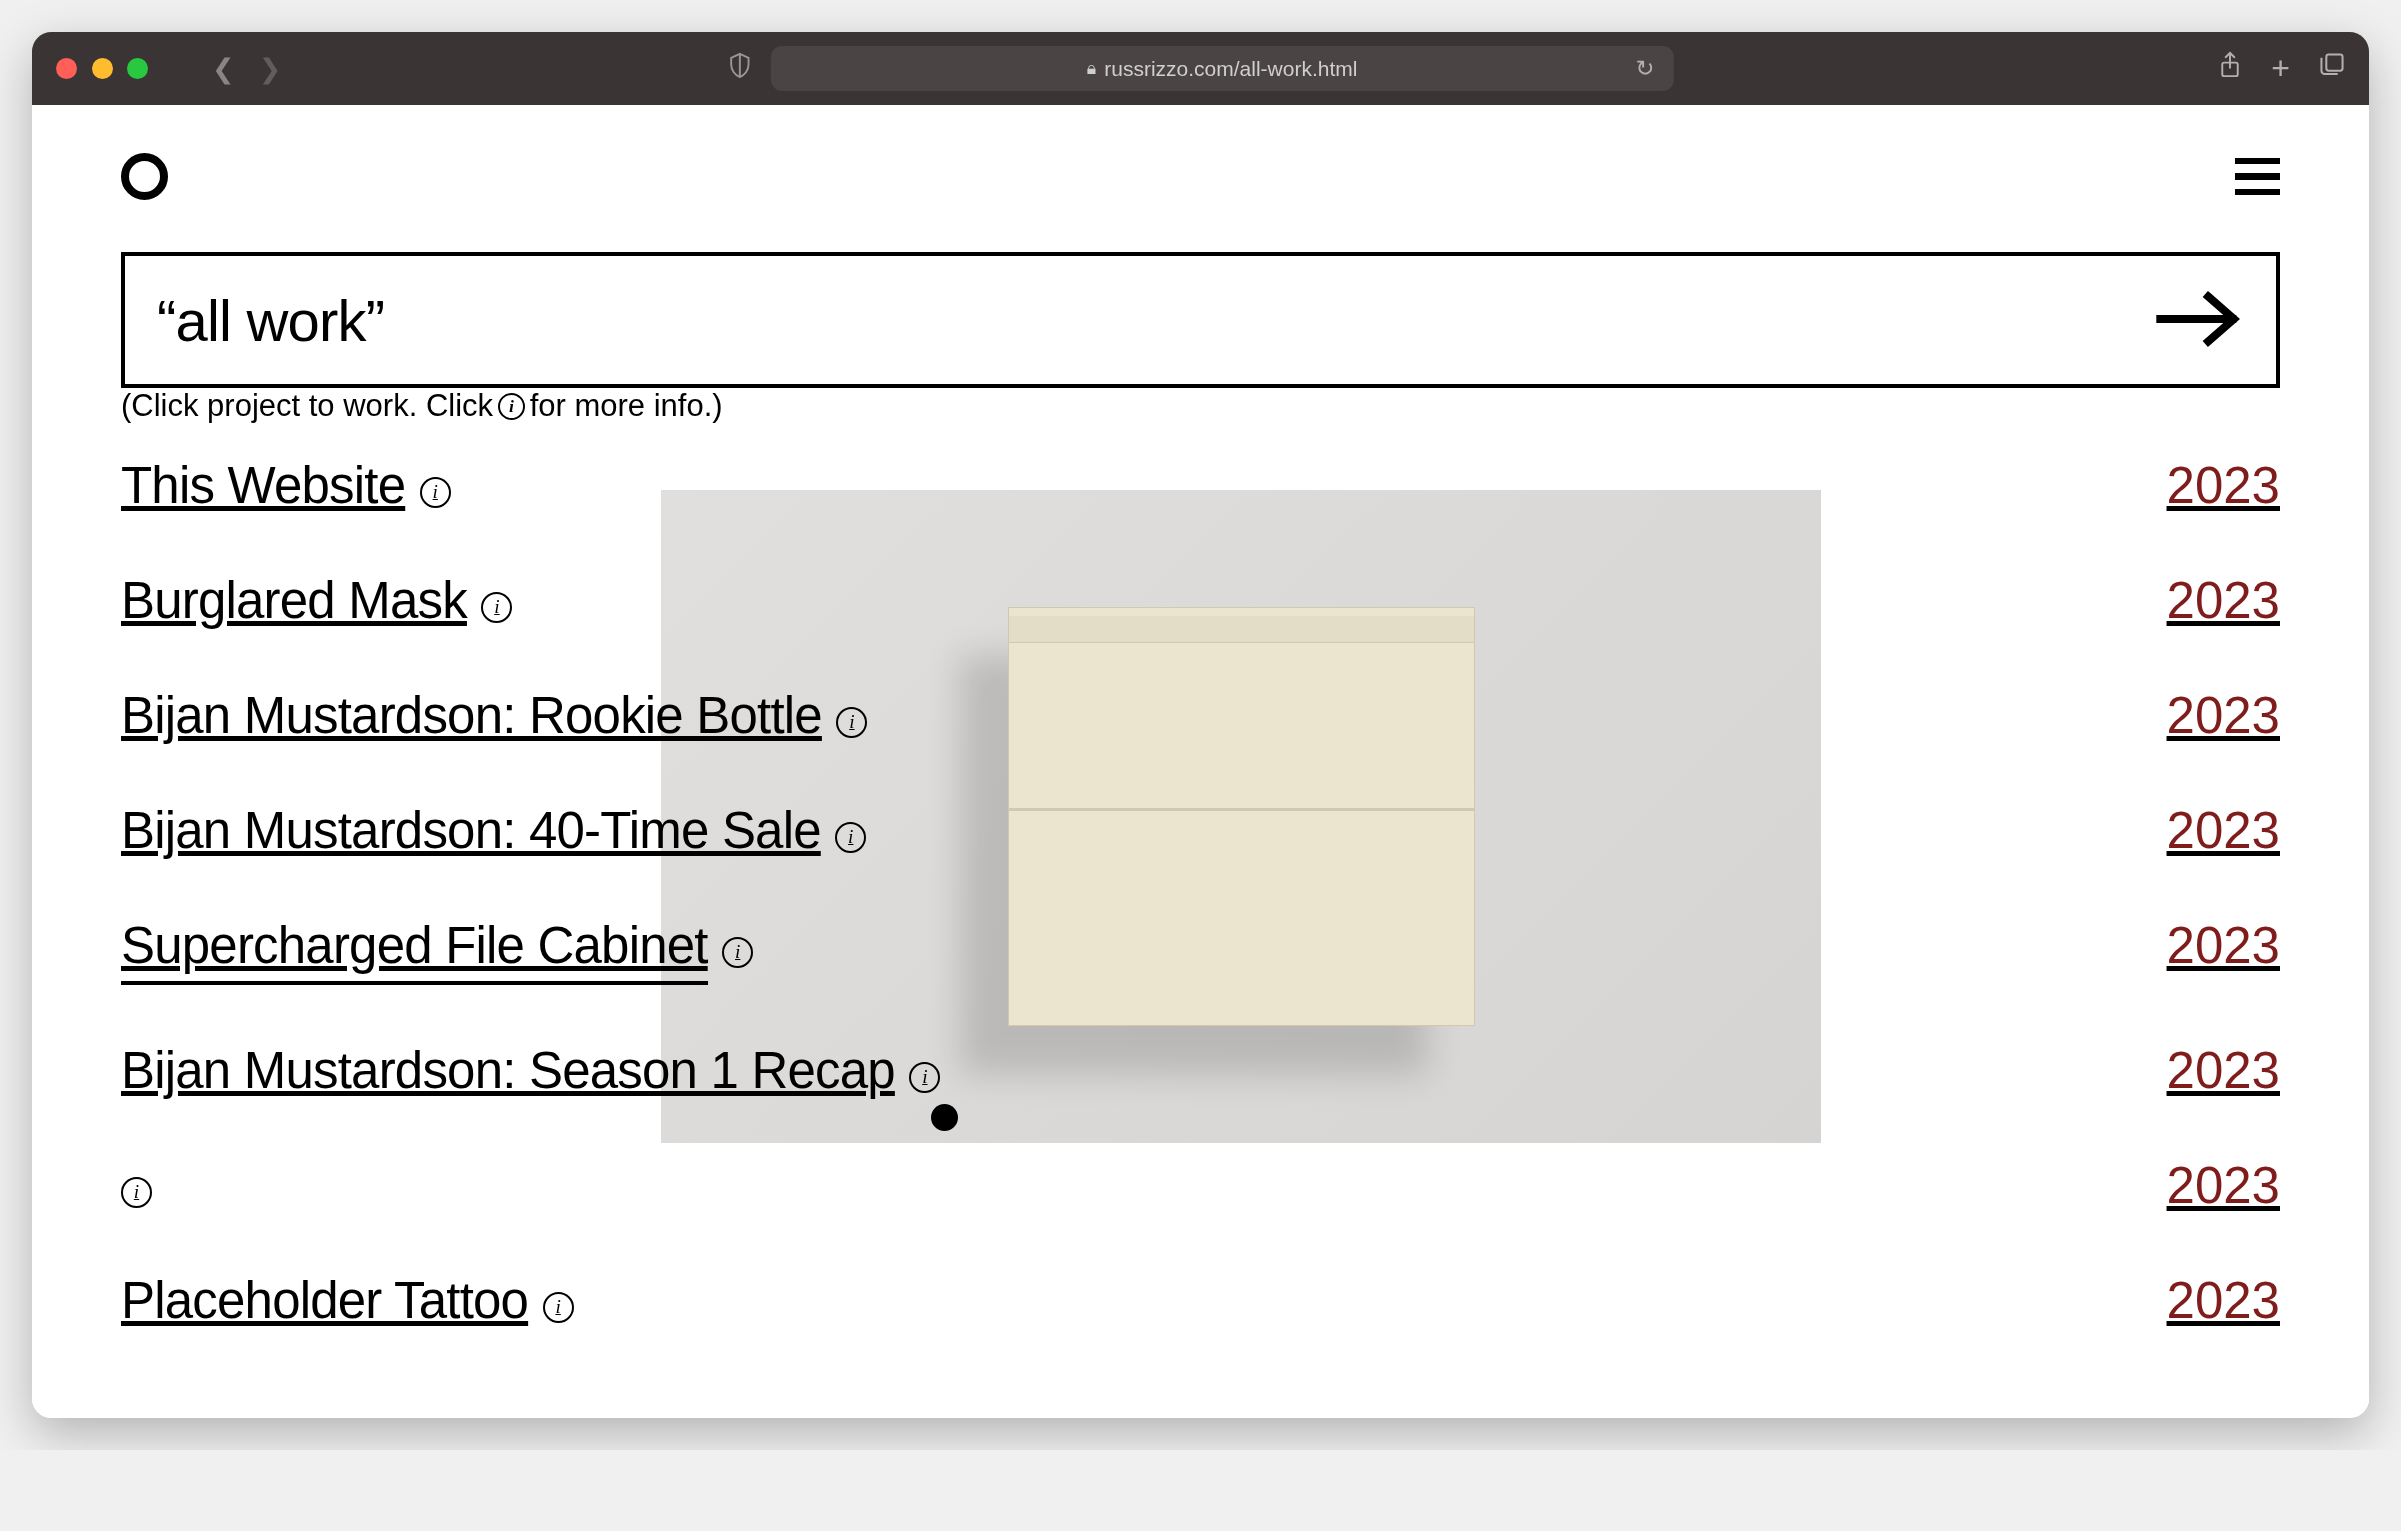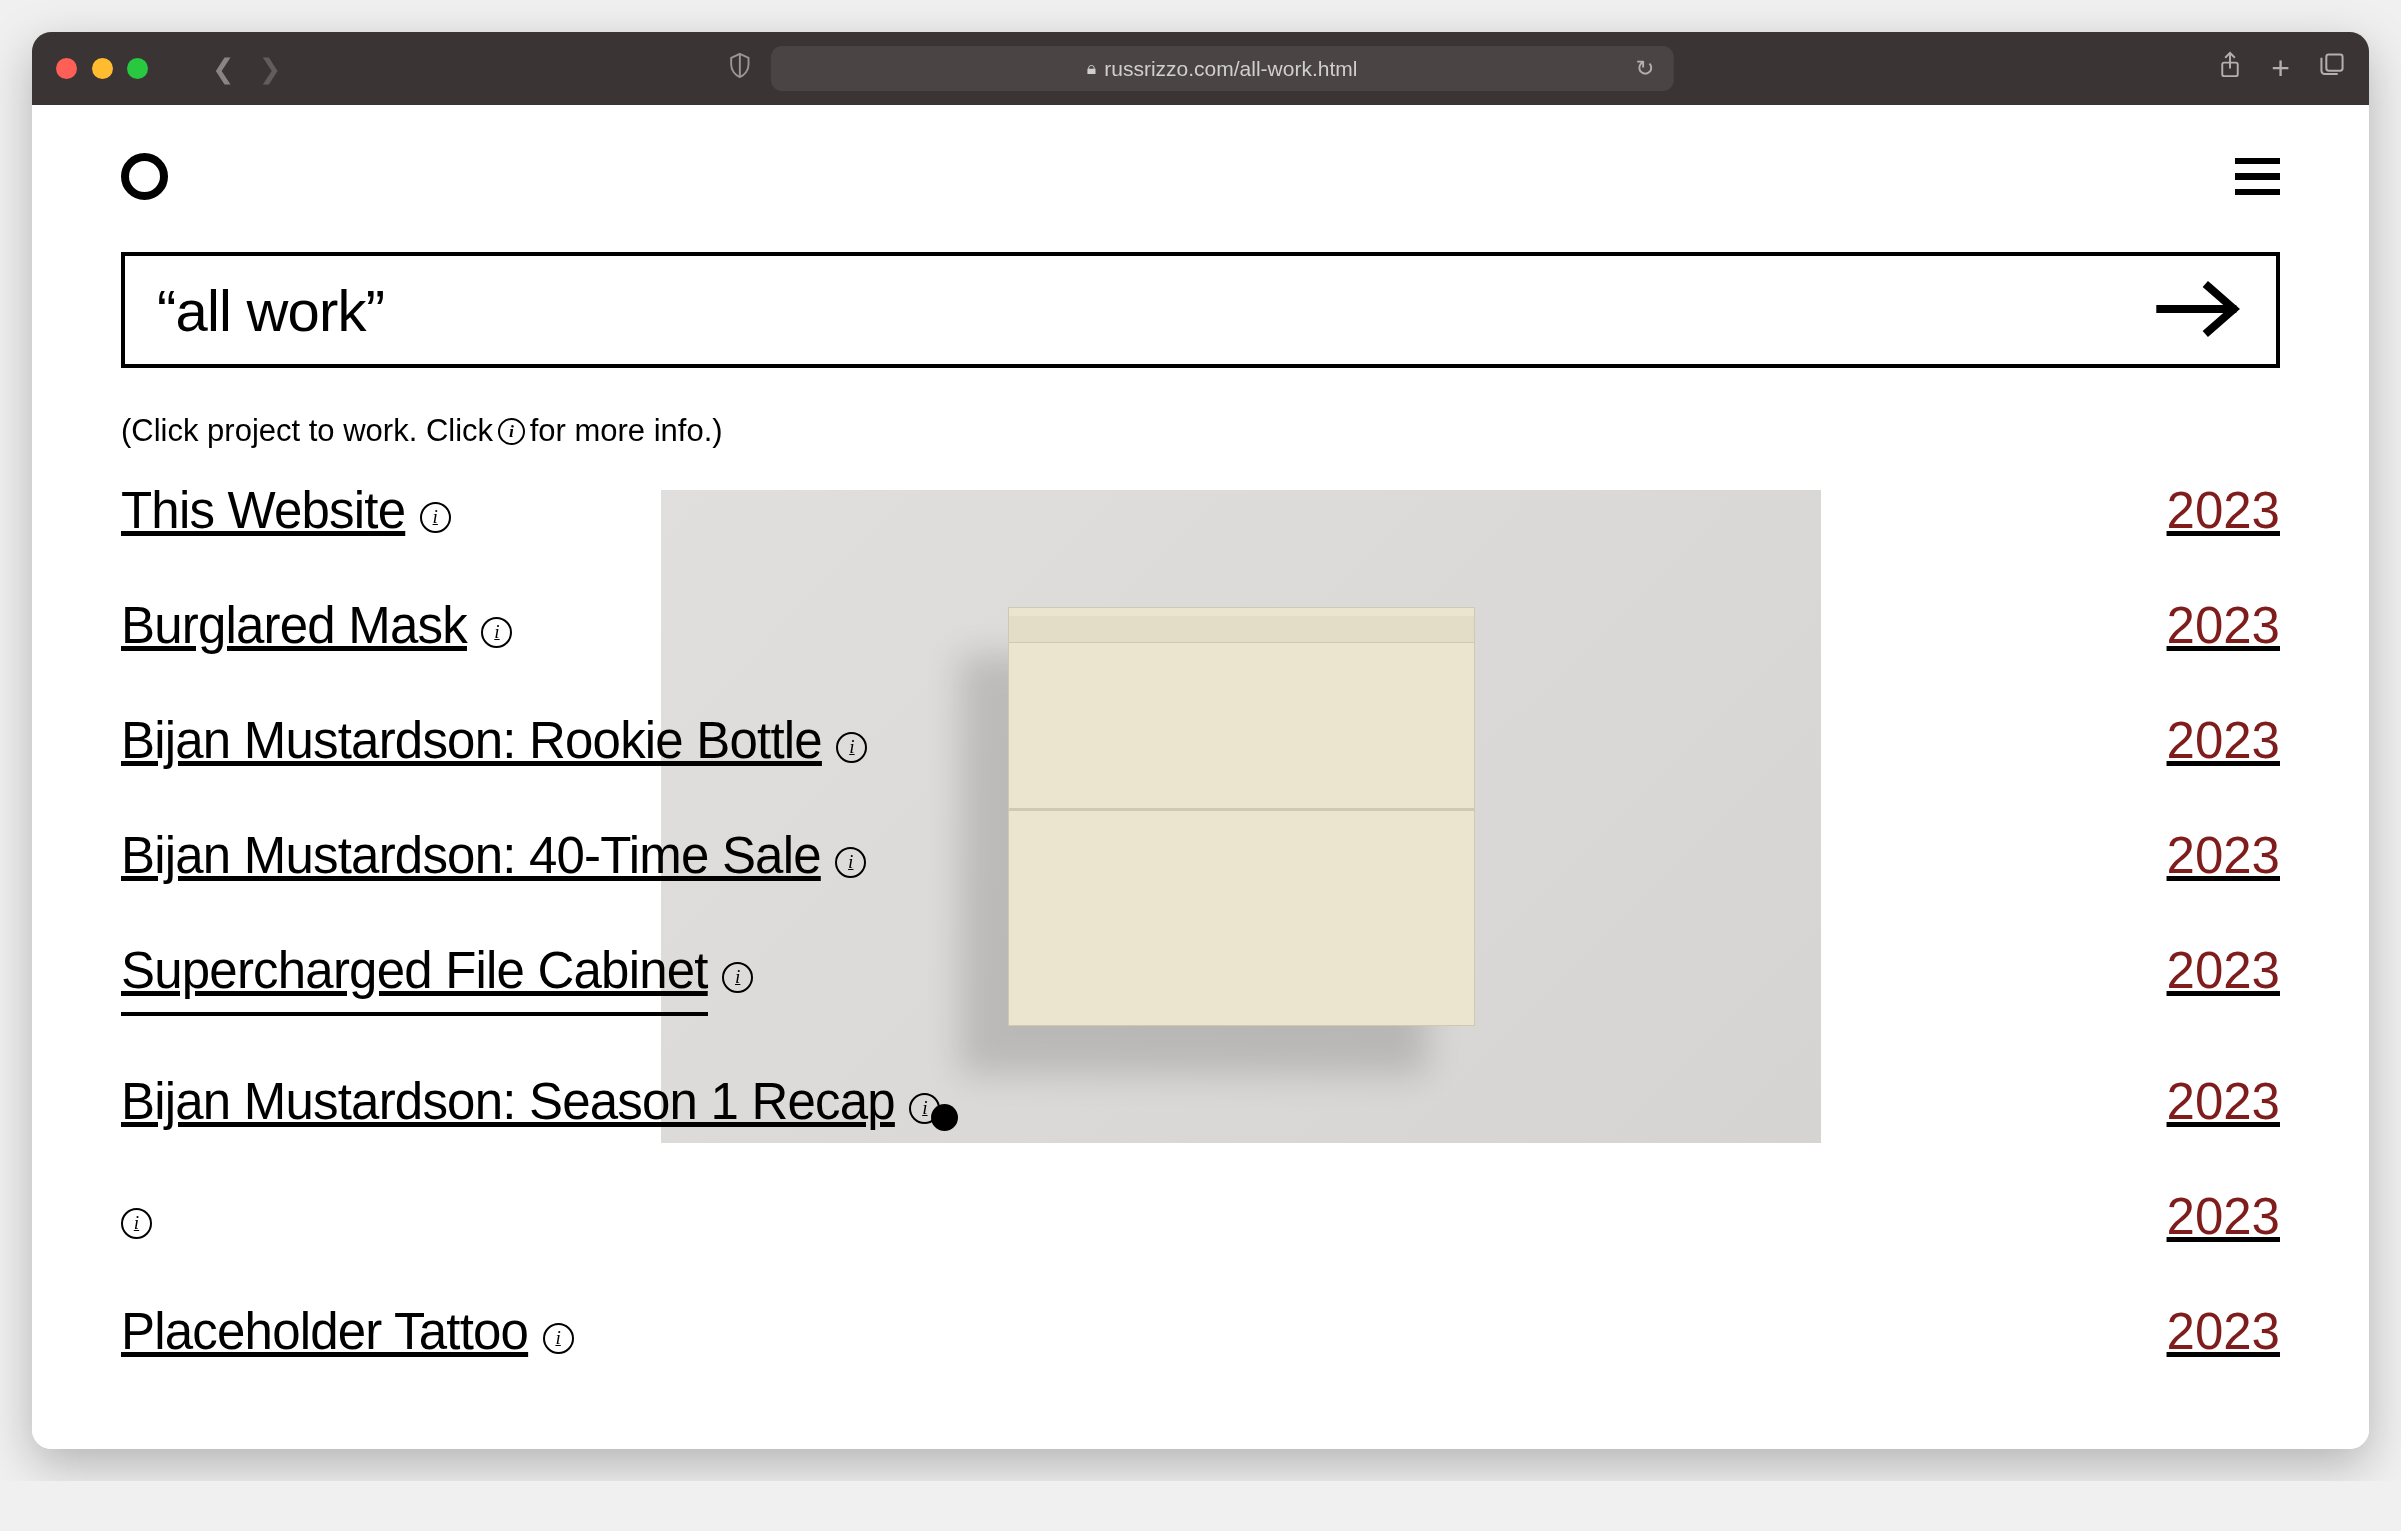--- a/index.html
+++ b/index.html
@@ -142,26 +142,25 @@
   }
   .hamburger span {
     width: 45px;
     height: 6.4px;
     background: #000;
     display: block;
   }
 
   .search-box {
     border: 4px solid #000;
-    height: 116px;
+    height: 136px;
     display: flex;
     align-items: center;
     padding: 0 32px;
     justify-content: space-between;
-    margin-bottom: 45px;
   }
 
   .search-text {
     font-size: 58px;
     letter-spacing: -0.8px;
     color: #000;
   }
 
   .arrow-right svg {
     width: 89px;
@@ -254,21 +253,21 @@
 
   .project-title {
     font-size: 51px;
     color: #000;
     letter-spacing: -0.8px;
     cursor: pointer;
   }
 
   .project-title.active {
     border-bottom: 4px solid #000;
-    padding-bottom: 12px;
+    padding-bottom: 6px;
   }
 
   .info-btn {
     display: inline-flex;
     align-items: center;
     justify-content: center;
     width: 31px;
     height: 31px;
     border: 2.4px solid #000;
     border-radius: 50%;

